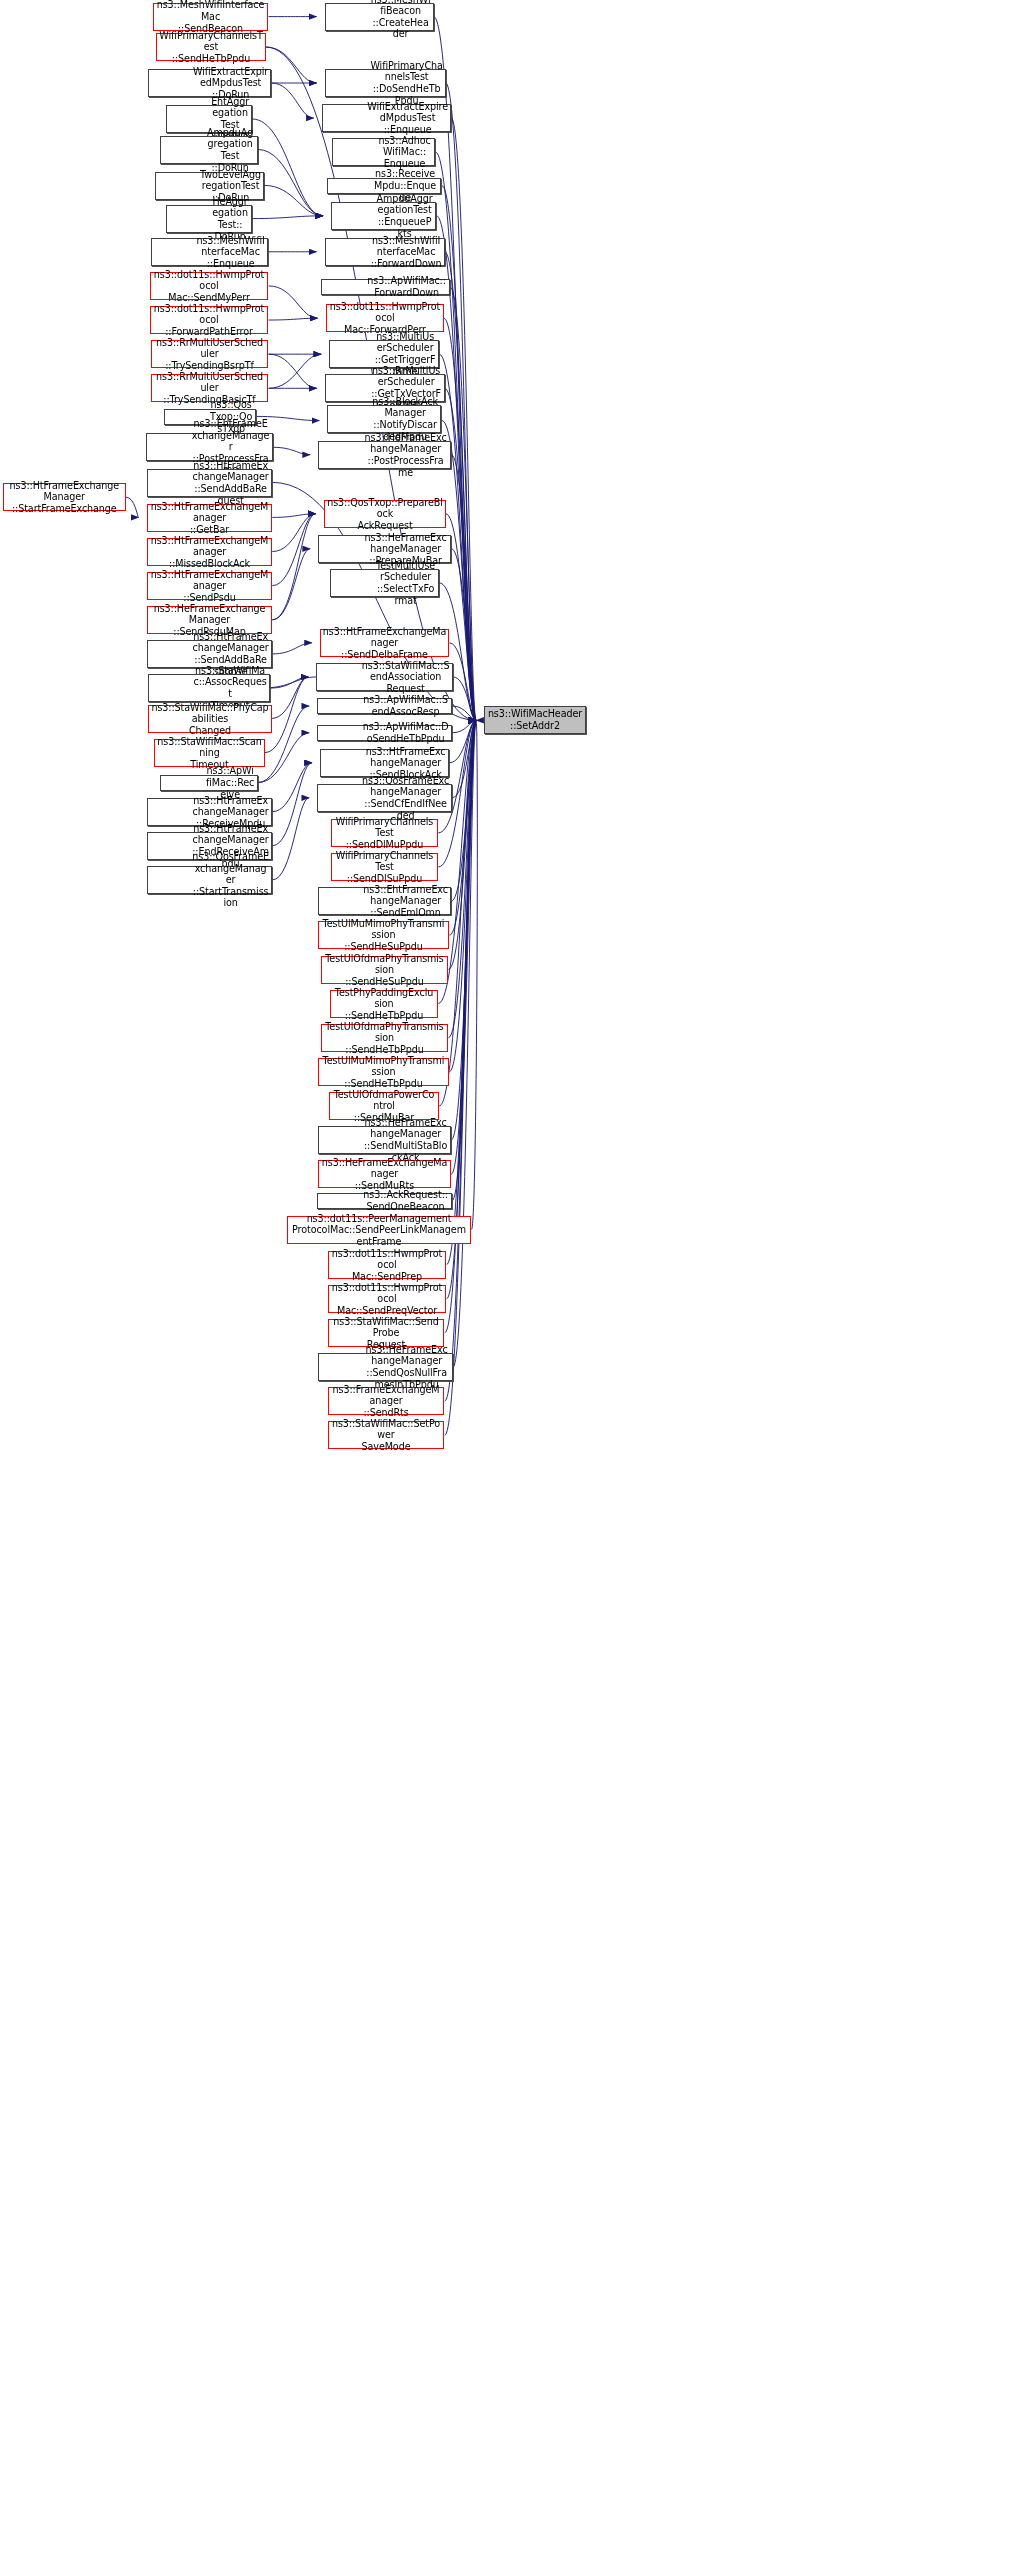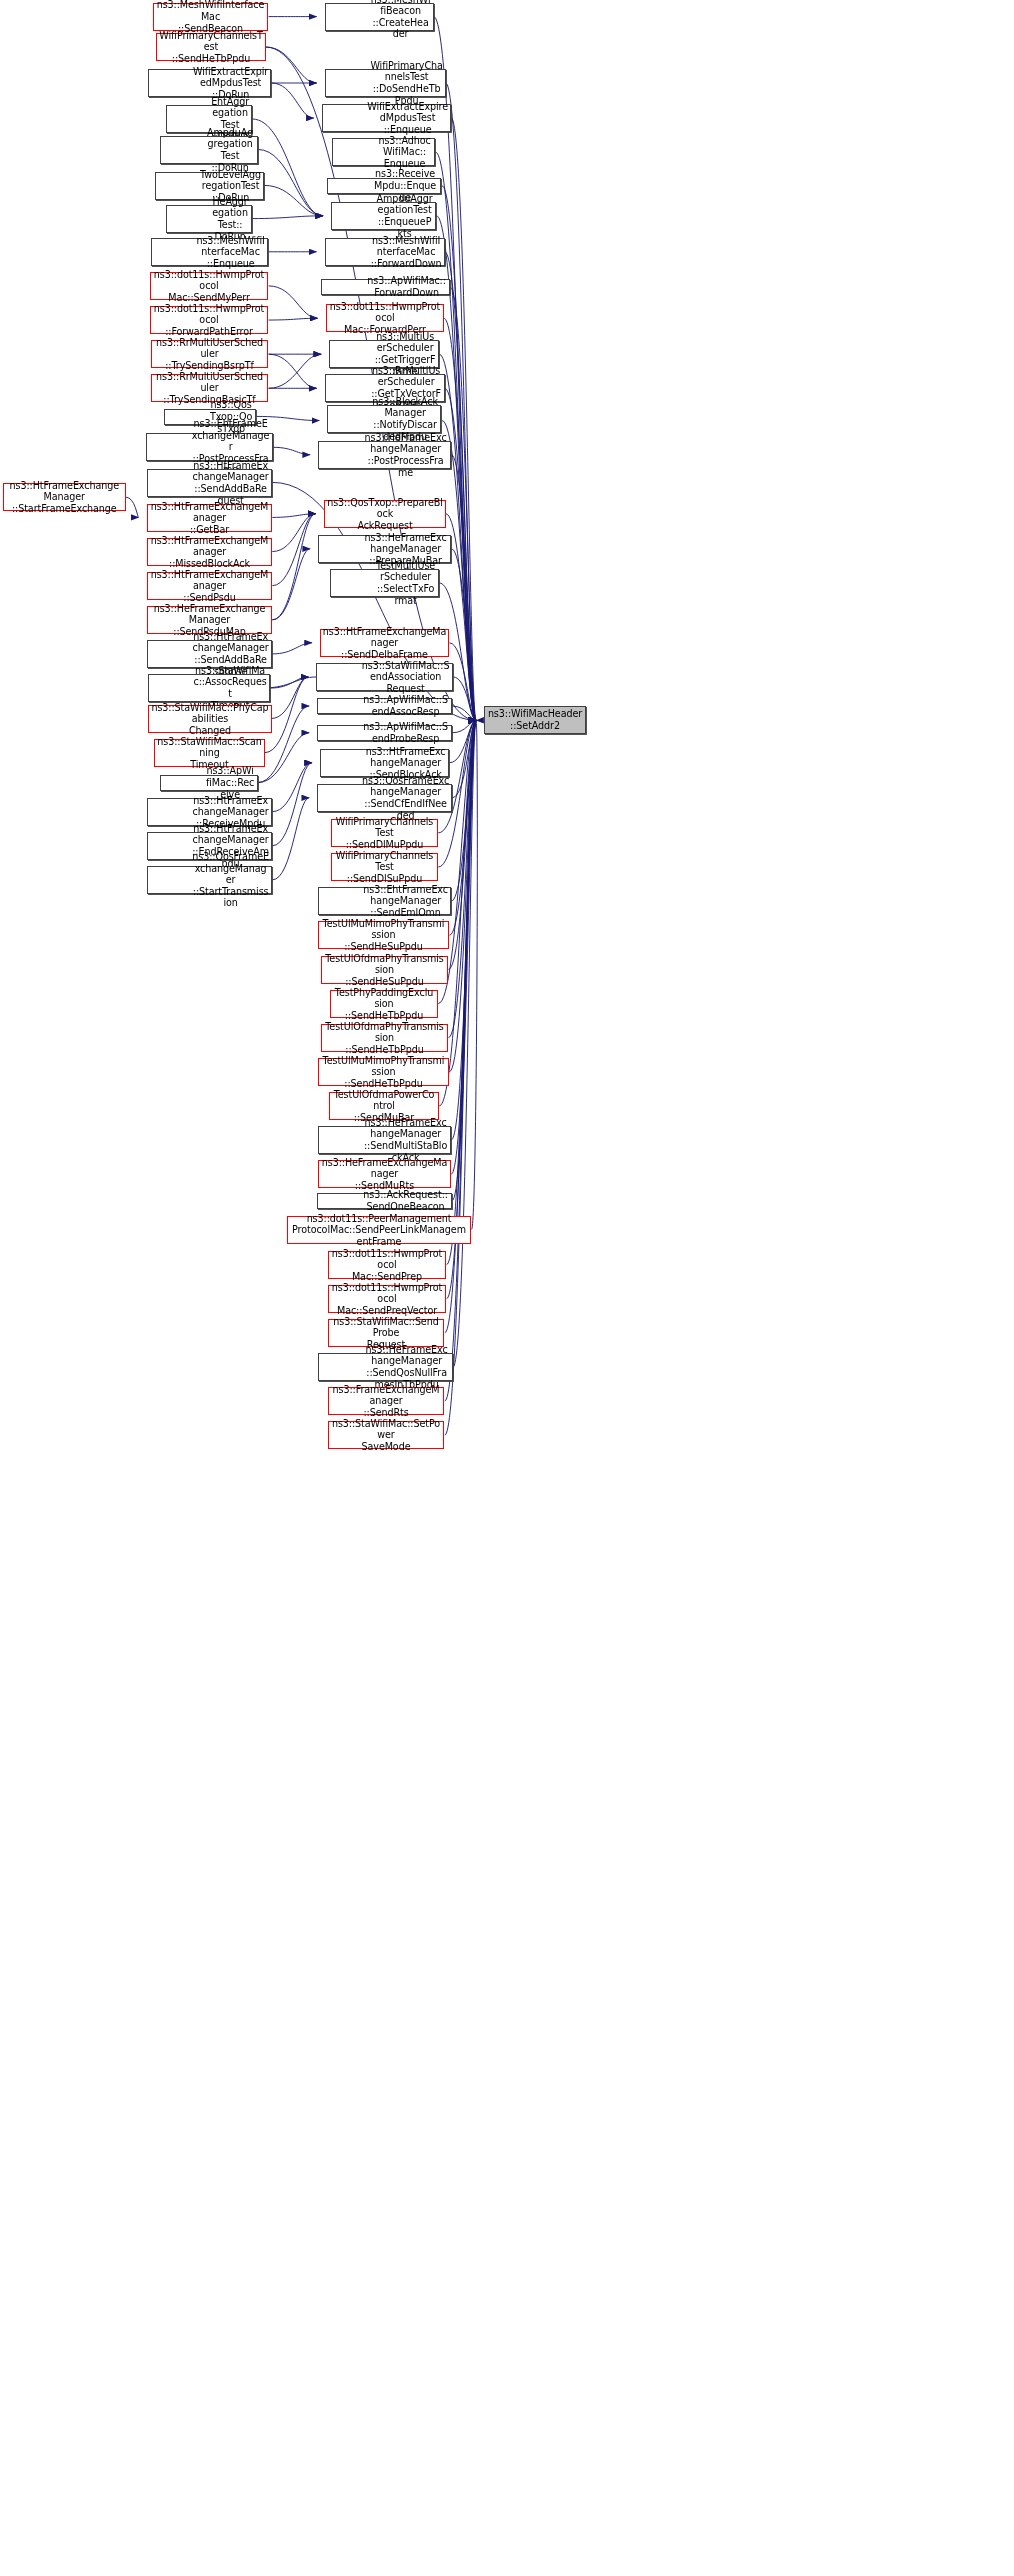--- a/index.html
+++ b/index.html
@@ -286,21 +286,21 @@
       <div class="node red" style="left: 320px; top: 629px; width: 129px; height: 28px;">
         <span>ns3::HtFrameExchangeManager<br>::SendDelbaFrame</span>
       </div>
       <div class="node gray" style="left: 316px; top: 663px; width: 137px; height: 28px;">
         <span>ns3::StaWifiMac::SendAssociation<br>Request</span>
       </div>
       <div class="node gray" style="left: 317px; top: 698px; width: 135px; height: 15.7px;">
         <span>ns3::ApWifiMac::SendAssocResp</span>
       </div>
       <div class="node gray" style="left: 317px; top: 725px; width: 135px; height: 15.7px;">
-        <span>ns3::ApWifiMac::SendProbeResp</span>
+        <span>ns3::ApWifiMac::DoSendHeTbPpdu</span>
       </div>
       <div class="node gray" style="left: 320px; top: 749px; width: 129px; height: 28px;">
         <span>ns3::HtFrameExchangeManager<br>::SendBlockAck</span>
       </div>
       <div class="node gray" style="left: 317px; top: 784px; width: 135px; height: 28px;">
         <span>ns3::QosFrameExchangeManager<br>::SendCfEndIfNeeded</span>
       </div>
       <div class="node red" style="left: 331px; top: 819px; width: 107px; height: 28px;">
         <span>WifiPrimaryChannelsTest<br>::SendDlMuPpdu</span>
       </div>

